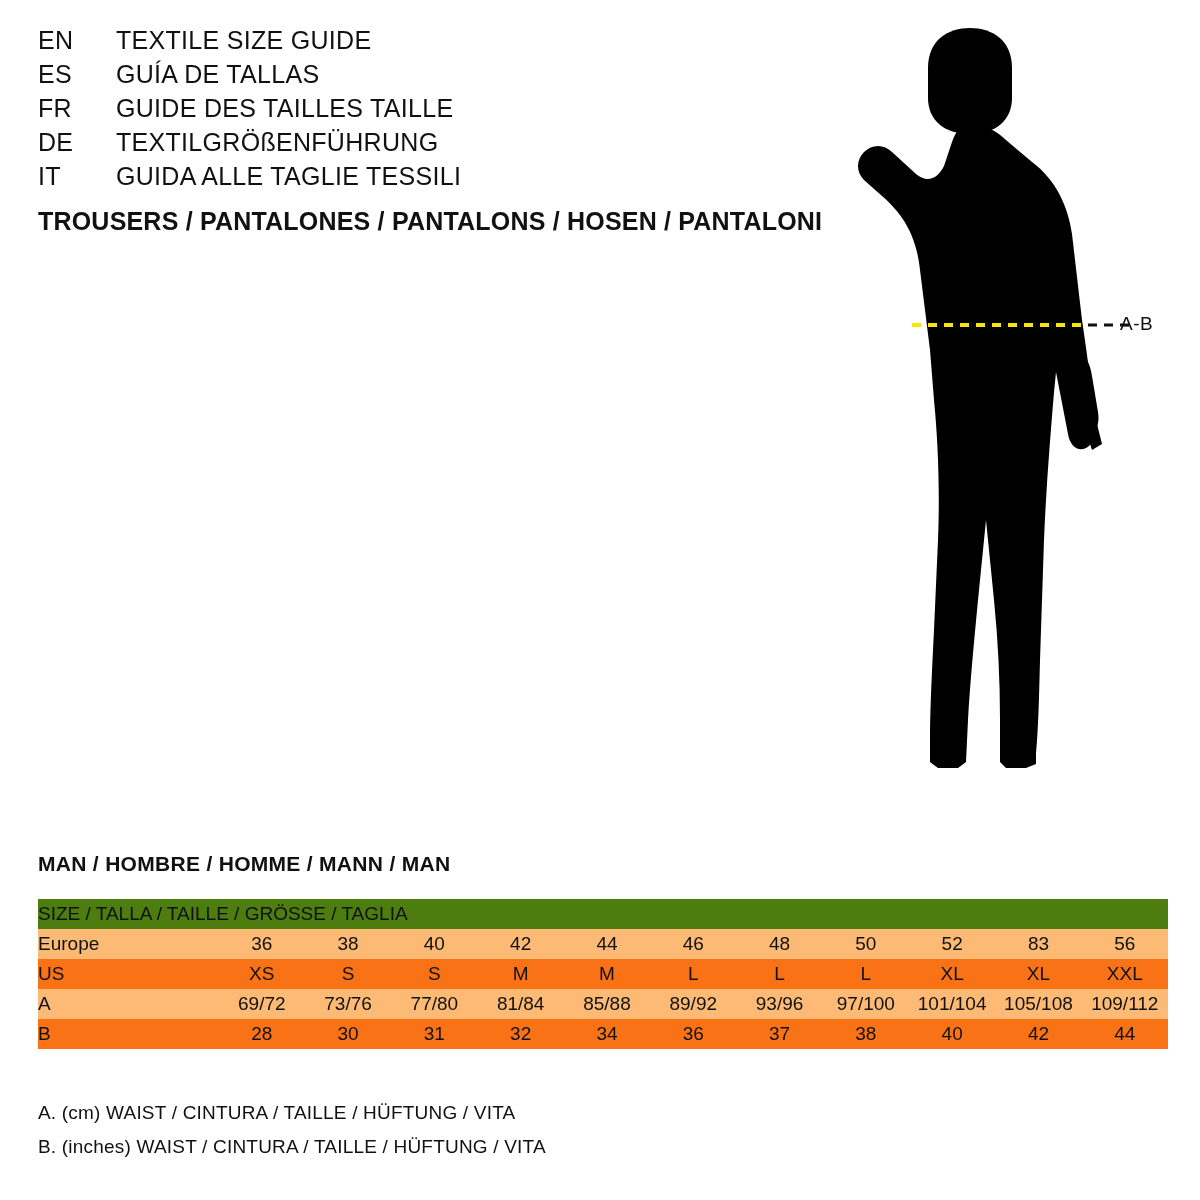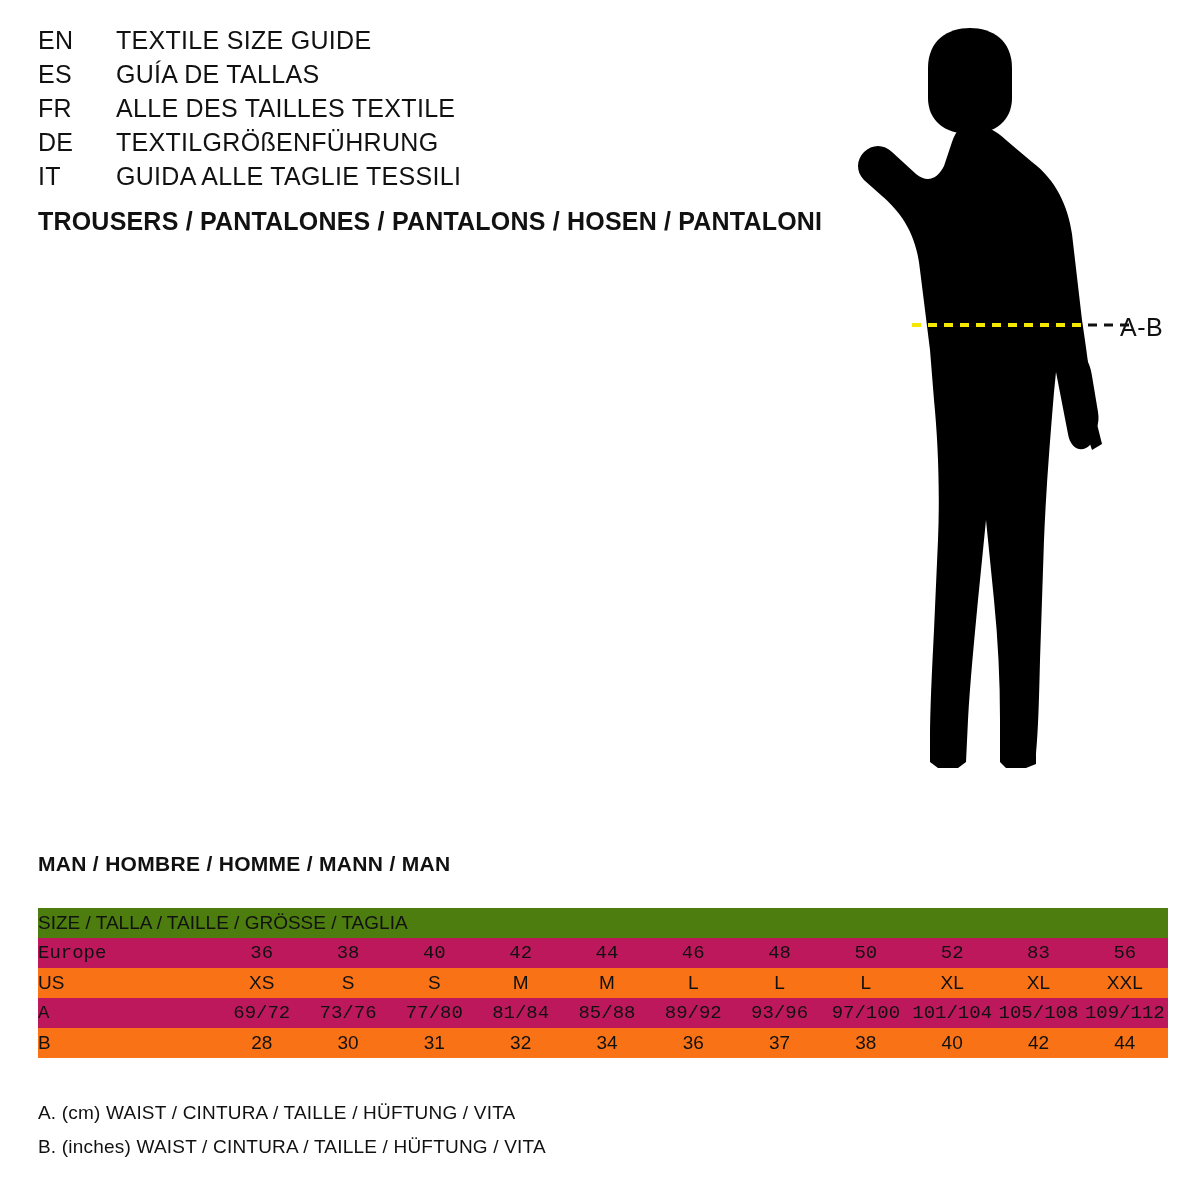--- a/index.html
+++ b/index.html
@@ -58,38 +58,38 @@
     top: 20px;
     width: 380px;
     height: 780px;
   }
   .figure-wrap svg { display: block; }
 
   .ab-label {
     position: absolute;
     left: 1120px;
     top: 313px;
-    font-size: 25px;
+    font-size: 19px;
     color: #111;
     letter-spacing: 0.5px;
   }
 
   
   .table-section {
     position: absolute;
     left: 38px;
     top: 852px;
     width: 1130px;
   }
   .section-title {
     font-size: 21px;
     font-weight: bold;
     letter-spacing: 0.3px;
     color: #111;
-    margin-bottom: 32px;
+    margin-bottom: 23px;
   }
   table.size-table {
     border-collapse: collapse;
     width: 1130px;
     table-layout: fixed;
   }
   table.size-table td {
     font-size: 19px;
     color: #111;
     height: 30px;
@@ -97,21 +97,21 @@
   }
   .row-head {
     background: #4d7c0f;
   }
   .row-head td {
     font-weight: normal;
     font-size: 19px;
     padding-left: 8px;
     height: 32px;
   }
-  .row-light { background: #be185d; font-family: Liberation Mono, monospace; }
+  .row-light { background: #fdba74; }
   .row-dark  { background: #f97316; }
   td.label-cell {
     padding-left: 8px;
     text-align: left;
     width: 180px;
   }
   td.val-cell {
     text-align: center;
   }
 
@@ -135,21 +135,21 @@
   <div class="lang-row">
     <div class="lang-code">EN</div>
     <div class="lang-text">TEXTILE SIZE GUIDE</div>
   </div>
   <div class="lang-row">
     <div class="lang-code">ES</div>
     <div class="lang-text">GUÍA DE TALLAS</div>
   </div>
   <div class="lang-row">
     <div class="lang-code">FR</div>
-    <div class="lang-text">ALLE DES TAILLES TEXTILE</div>
+    <div class="lang-text">GUIDE DES TAILLES TAILLE</div>
   </div>
   <div class="lang-row">
     <div class="lang-code">DE</div>
     <div class="lang-text">TEXTILGRÖßENFÜHRUNG</div>
   </div>
   <div class="lang-row">
     <div class="lang-code">IT</div>
     <div class="lang-text">GUIDA ALLE TAGLIE TESSILI</div>
   </div>
   <div class="garment-line">TROUSERS / PANTALONES / PANTALONS / HOSEN / PANTALONI</div>

